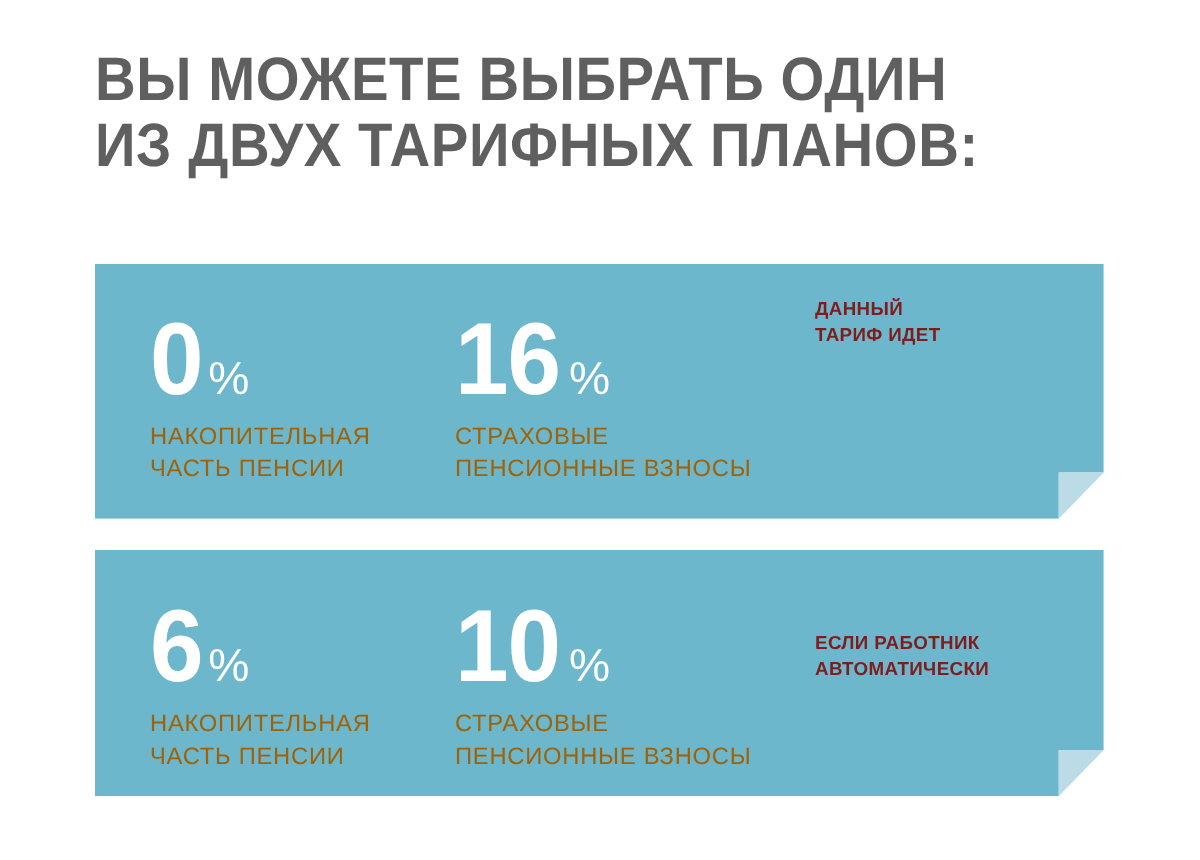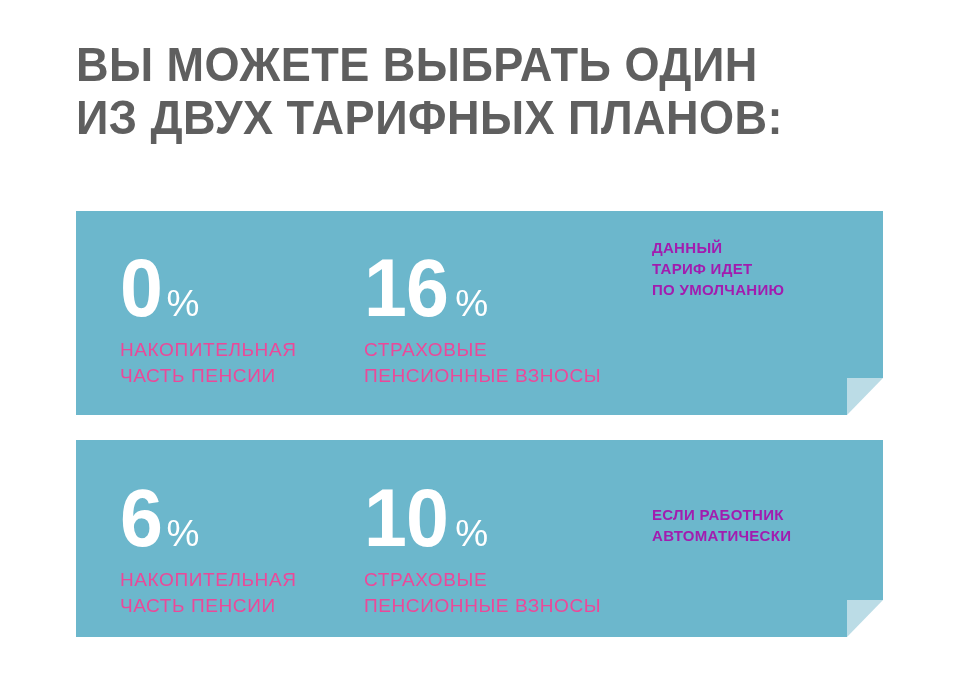--- a/index.html
+++ b/index.html
@@ -102,29 +102,29 @@
     display: inline-block;
   }
   .stat-label {
     margin-top: 12px;
     font-family: "Liberation Sans", "DejaVu Sans", sans-serif;
     font-size: 19px;
     font-weight: 300;
     line-height: 26px;
     letter-spacing: 0.6px;
     text-transform: uppercase;
-    color: #ec4899;
+    color: #a16207;
     white-space: nowrap;
   }
 
   
   .note {
     position: absolute;
     left: 576px;
-    color: #a21caf;
+    color: #7f1d1d;
     font-family: "Liberation Sans Narrow", "Liberation Sans", sans-serif;
     font-size: 15px;
     font-weight: bold;
     line-height: 21px;
     letter-spacing: 0.3px;
     text-transform: uppercase;
     white-space: nowrap;
   }
 
   .panel-1 .stat { top: 36px; }
@@ -169,21 +169,20 @@
         </div>
         <div class="stat-label">
           <div>СТРАХОВЫЕ</div>
           <div>ПЕНСИОННЫЕ ВЗНОСЫ</div>
         </div>
       </div>
 
       <div class="note">
         <div>ДАННЫЙ</div>
         <div>ТАРИФ ИДЕТ</div>
-        <div>ПО УМОЛЧАНИЮ</div>
       </div>
 
     </div>
   </div>
 
   <div class="panel panel-2">
 
     <svg class="panel-shape" viewBox="0 0 807 197" preserveAspectRatio="none">
       <path d="M0,0 H807 V160 H771 V197 H0 Z" fill="#6CB7CC"></path>
       <path d="M771,160 H807 L771,197 Z" fill="#BBDCE6"></path>

